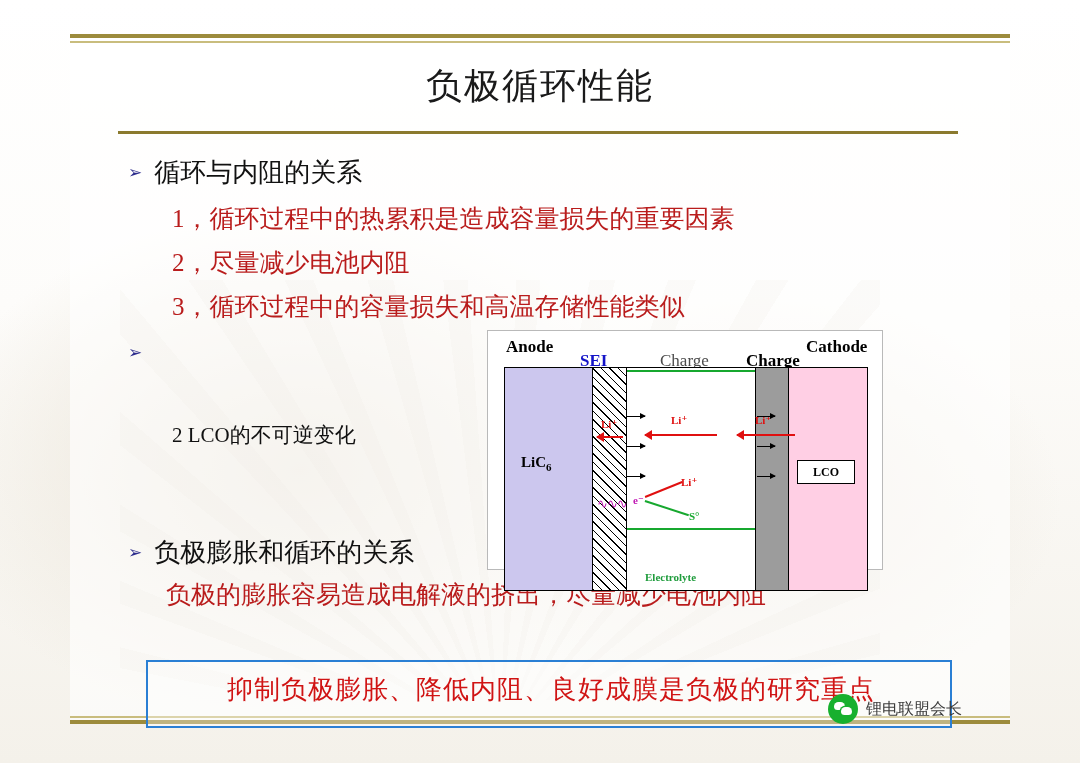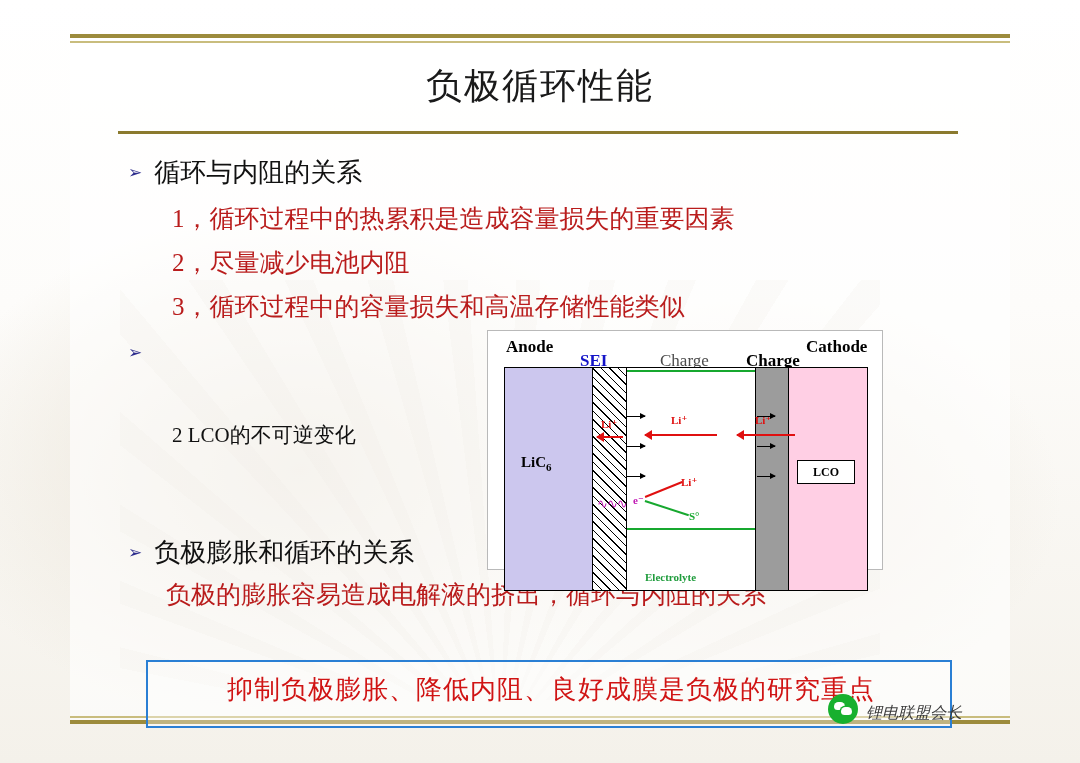--- a/index.html
+++ b/index.html
@@ -285,23 +285,22 @@
     position: absolute;
     font-size: 11px;
     color: #17a82f;
     font-weight: bold;
   }
   
   .watermark {
     position: absolute;
     left: 828px; top: 694px;
     display: flex;
-    align-items: flex-end;
+    align-items: center;
     gap: 8px;
-    font-style: italic;
   }
   .wm-logo {
     width: 30px; height: 30px;
     border-radius: 50%;
     background: #17b02e;
     position: relative;
   }
   .wm-logo::before {
     content: "";
     position: absolute;
@@ -350,21 +349,21 @@
 
     <div class="bullet-row" style="left:128px; top:338px;">
       <span class="arrow">➢</span>
     </div>
     <div class="lvl3" style="left:172px; top:420px;">2 LCO的不可逆变化</div>
 
     <div class="bullet-row" style="left:128px; top:538px;">
       <span class="arrow">➢</span>
       <span class="lvl1">负极膨胀和循环的关系</span>
     </div>
-    <div class="lvl2" style="left:166px; top:578px;">负极的膨胀容易造成电解液的挤出，循环与内阻的关系</div>
+    <div class="lvl2" style="left:166px; top:578px;">负极的膨胀容易造成电解液的挤出，尽量减少电池内阻</div>
 
     <div class="conclusion-box">
       <div class="conclusion-text">抑制负极膨胀、降低内阻、良好成膜是负极的研究重点</div>
     </div>
 
     <div class="figure">
       <div class="fig-label fig-anode">Anode</div>
       <div class="fig-label fig-sei">SEI</div>
       <div class="fig-label fig-charge">Charge</div>
       <div class="fig-label fig-inert">Charge</div>

